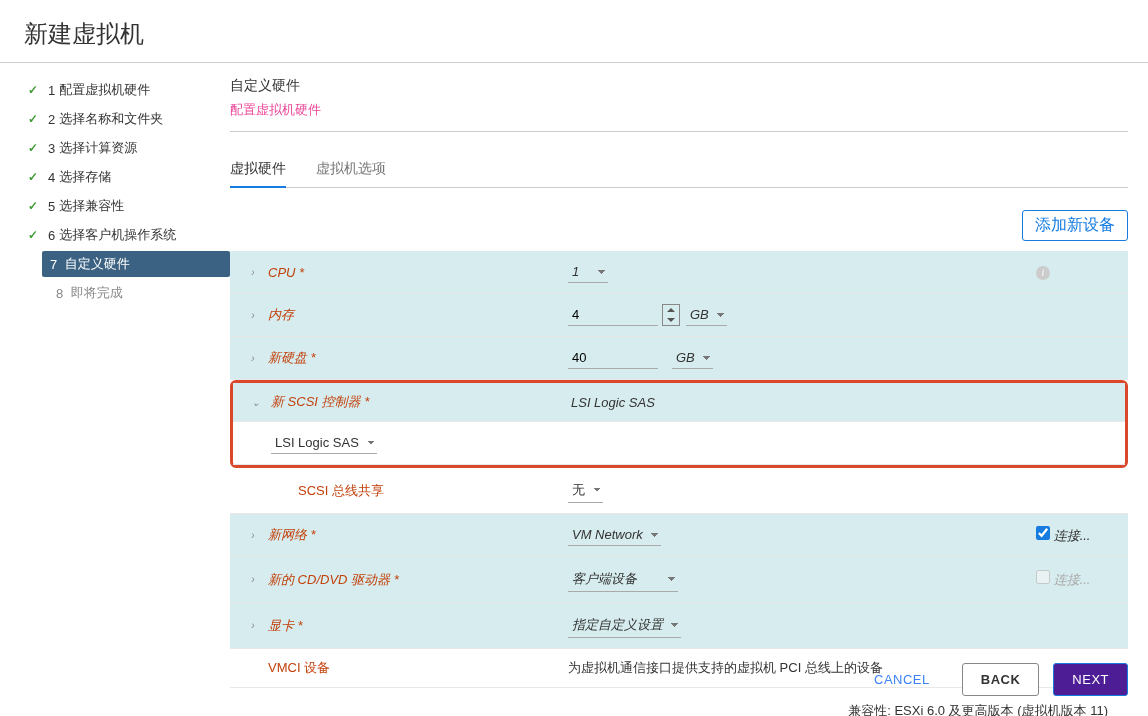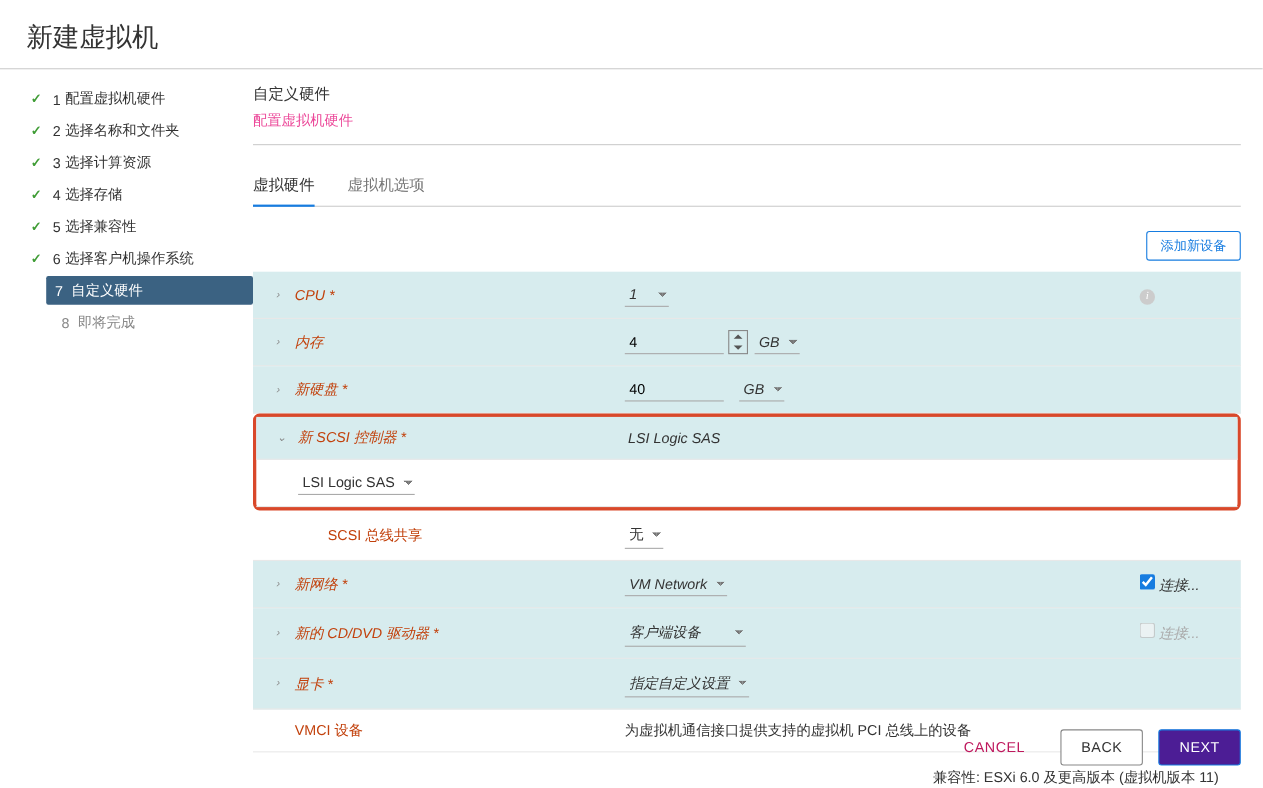--- a/index.html
+++ b/index.html
@@ -91,21 +91,21 @@
   display: flex;
   justify-content: flex-end;
   margin-bottom: 10px;
 }
 .add-device-btn {
   border: 1px solid #167ce0;
   color: #167ce0;
   background: #fff;
   padding: 4px 12px;
   border-radius: 3px;
-  font-size: 12px;
+  font-size: 16px;
   cursor: pointer;
 }
 .hw-table {
   width: 100%;
   border-collapse: collapse;
 }
 .hw-row {
   display: flex;
   border-bottom: 1px solid #e8e8e8;
   min-height: 38px;
@@ -209,26 +209,27 @@
 .btn {
   padding: 8px 18px;
   font-size: 13px;
   border-radius: 3px;
   cursor: pointer;
   letter-spacing: 0.5px;
 }
 .btn-cancel {
   border: none;
   background: transparent;
-  color: #be185d;
+  color: #3b82f6;
 }
 .btn-back {
   border: 1px solid #888;
   background: #fff;
   color: #333;
+  font-weight: bold;
 }
 .btn-next {
   border: 1px solid #167ce0;
   background: #4c1d95;
   color: #fff;
 }
 .conn-check { width: 14px; height: 14px; }
 .conn-check.checked { accent-color: #167ce0; }
 .static-text { color: #333; }
 .highlight-group {

